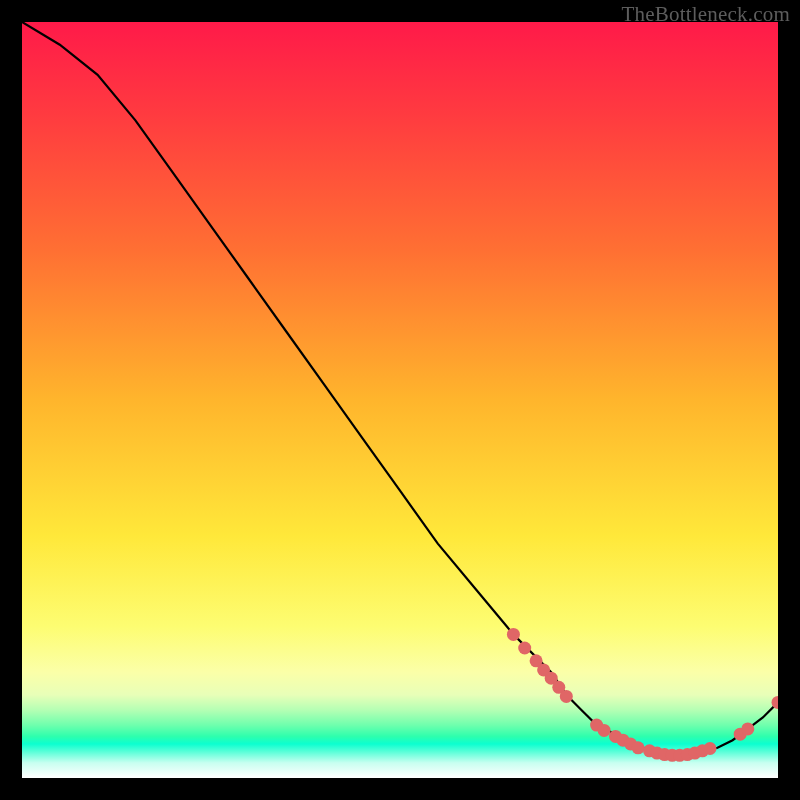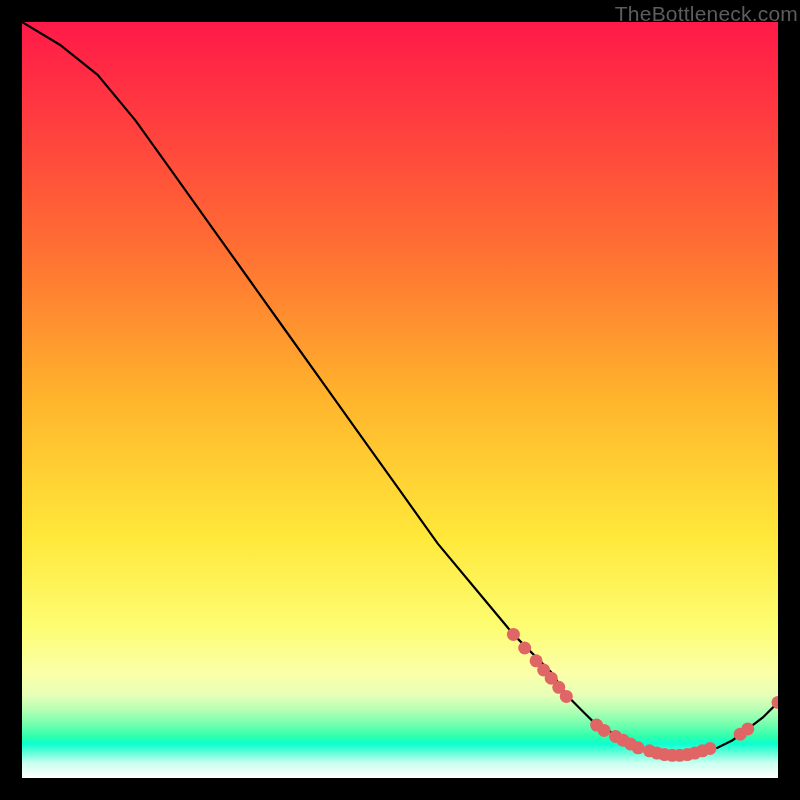--- a/index.html
+++ b/index.html
@@ -40,24 +40,25 @@
         #2effad 94.5%,
         #0cffd0 95.5%,
         #58ffd8 96.5%,
         #c8fff0 98%,
         #ffffff 100%
       );
   }
   .watermark {
     position: absolute;
     top: 2px;
-    right: 2px;
+    right: 10px;
     color: #5d5d5d;
     font-size: 21px;
     letter-spacing: 0.2px;
+    font-family: Liberation Serif, serif;
   }
   svg.curve {
     position: absolute;
     left: 0;
     top: 0;
     width: 756px;
     height: 756px;
   }
 </style>
 </head>

